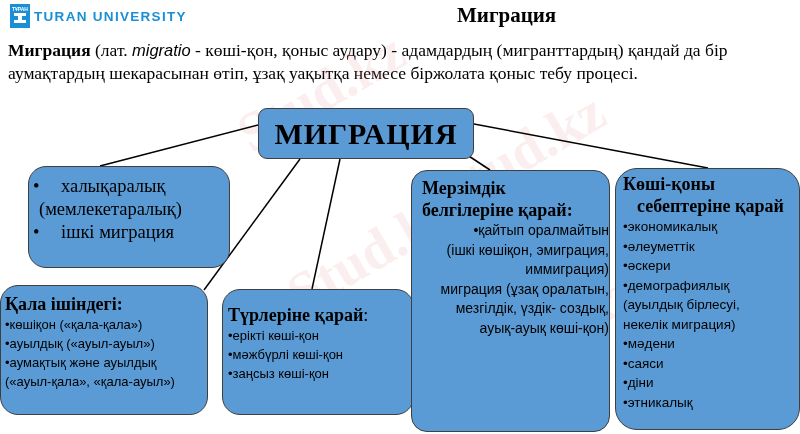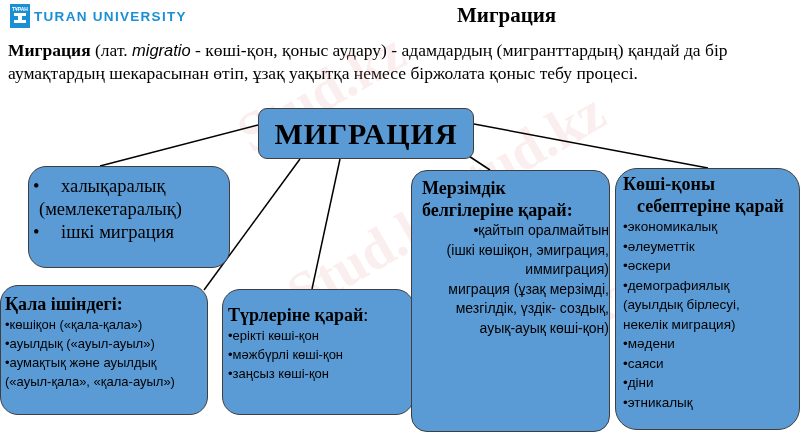--- a/index.html
+++ b/index.html
@@ -83,21 +83,21 @@
   <div class="item">•мәжбүрлі көші-қон</div>
   <div class="item">•заңсыз көші-қон</div>
 </div>
 
 <div class="box b4">
   <div class="head">Мерзімдік</div>
   <div class="head">белгілеріне қарай:</div>
   <div class="item">•қайтып оралмайтын</div>
   <div class="item">(ішкі көшіқон, эмиграция,</div>
   <div class="item">иммиграция)</div>
-  <div class="item">миграция (ұзақ мерзімді,</div>
+  <div class="item">миграция (ұзақ оралатын,</div>
   <div class="item">мезгілдік, үздік- создық,</div>
   <div class="item">ауық-ауық көші-қон)</div>
 </div>
 
 <div class="box b5">
   <div class="head">Көші-қоны</div>
   <div class="head" style="padding-left:14px;">себептеріне қарай</div>
   <div class="item">•экономикалық</div>
   <div class="item">•әлеуметтік</div>
   <div class="item">•әскери</div>

